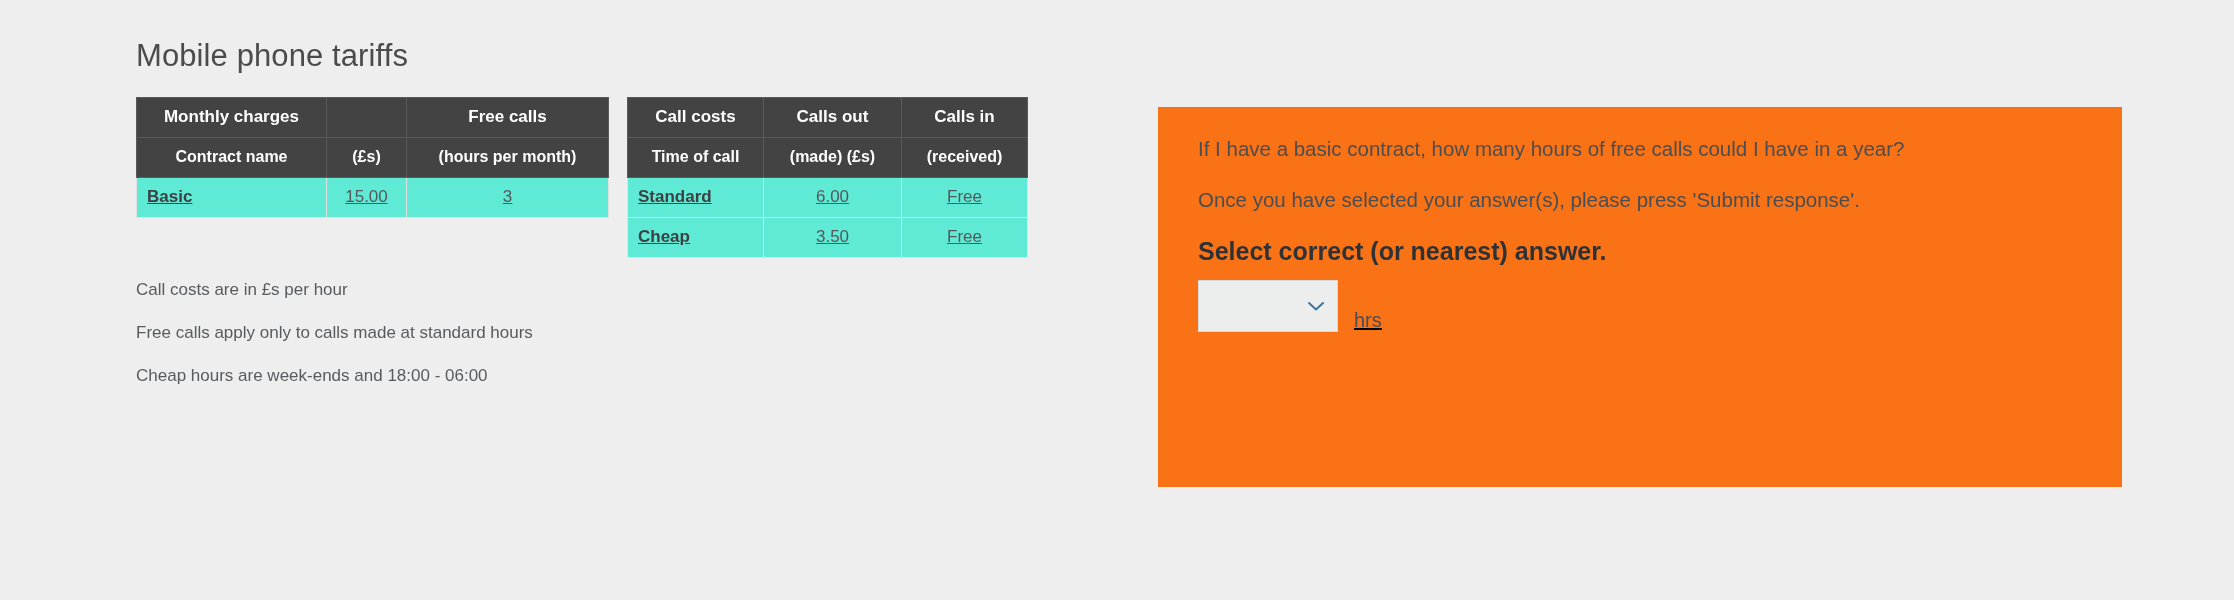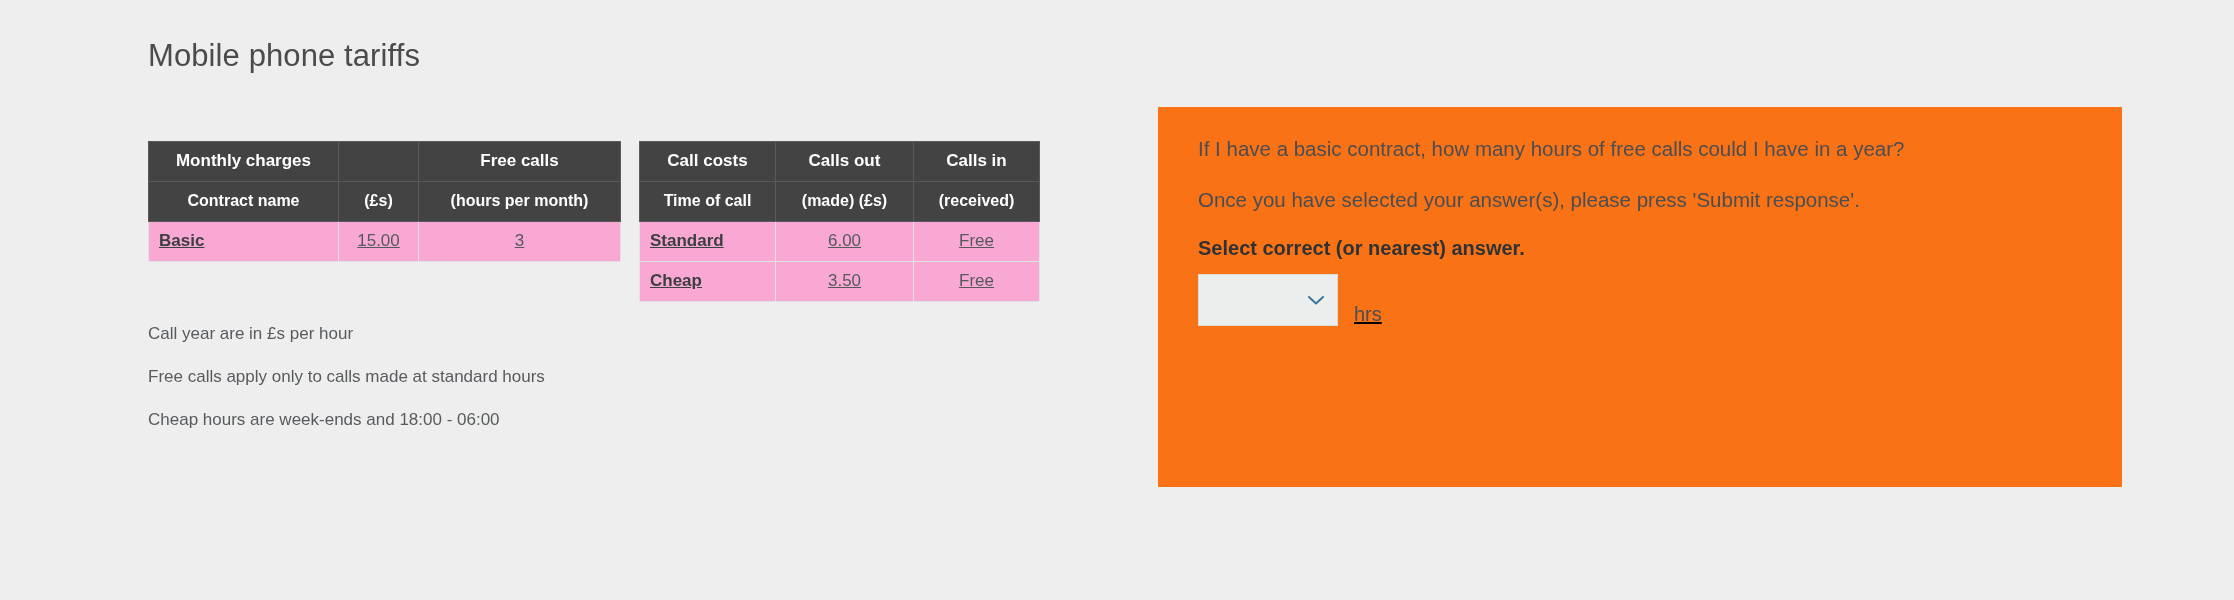--- a/index.html
+++ b/index.html
@@ -11,21 +11,21 @@
     height: 600px;
     background: #eeeeee;
     font-family: "Liberation Sans", sans-serif;
     overflow: hidden;
     position: relative;
   }
 
   
   #left-col {
     position: absolute;
-    left: 148px;
+    left: 136px;
     top: 38px;
     width: 900px;
   }
 
   #page-title {
     font-size: 31px;
     font-weight: 400;
     color: #4b4b4b;
     letter-spacing: 0.1px;
     margin: 0 0 23px 0;
@@ -33,23 +33,22 @@
   }
 
   #tables-row {
     display: flex;
     align-items: flex-start;
     gap: 18px;
   }
 
   table.tariff {
     border-collapse: collapse;
-    background: #f9a8d4;
+    background: #5eead4;
     table-layout: fixed;
-    margin-top: 44px;
   }
 
   table.tariff th,
   table.tariff td {
     border: 1px solid #e2e2e2;
     height: 40px;
     padding: 0 10px;
     font-size: 17px;
     box-sizing: border-box;
     vertical-align: middle;
@@ -121,21 +120,21 @@
 
   .q-text {
     font-size: 20.5px;
     color: #4a4d51;
     line-height: 1.32;
     margin: 0 0 24px 0;
     max-width: 845px;
   }
 
   .q-prompt {
-    font-size: 20px;
+    font-size: 25px;
     font-weight: bold;
     color: #2f3235;
     margin: 0 0 14px 0;
   }
 
   #answer-row {
     display: flex;
     align-items: flex-end;
     gap: 16px;
     text-decoration: underline;
@@ -238,21 +237,21 @@
           <td class="rowhead">Cheap</td>
           <td>3.50</td>
           <td>Free</td>
         </tr>
       </tbody>
     </table>
 
   </div>
 
   <div id="footnotes">
-    <p>Call year are in £s per hour</p>
+    <p>Call costs are in £s per hour</p>
     <p>Free calls apply only to calls made at standard hours</p>
     <p>Cheap hours are week-ends and 18:00 - 06:00</p>
   </div>
 
 </div>
 
 <div id="question-panel">
 
   <p class="q-text">If I have a basic contract, how many hours of free calls could I have in a year?</p>
 

